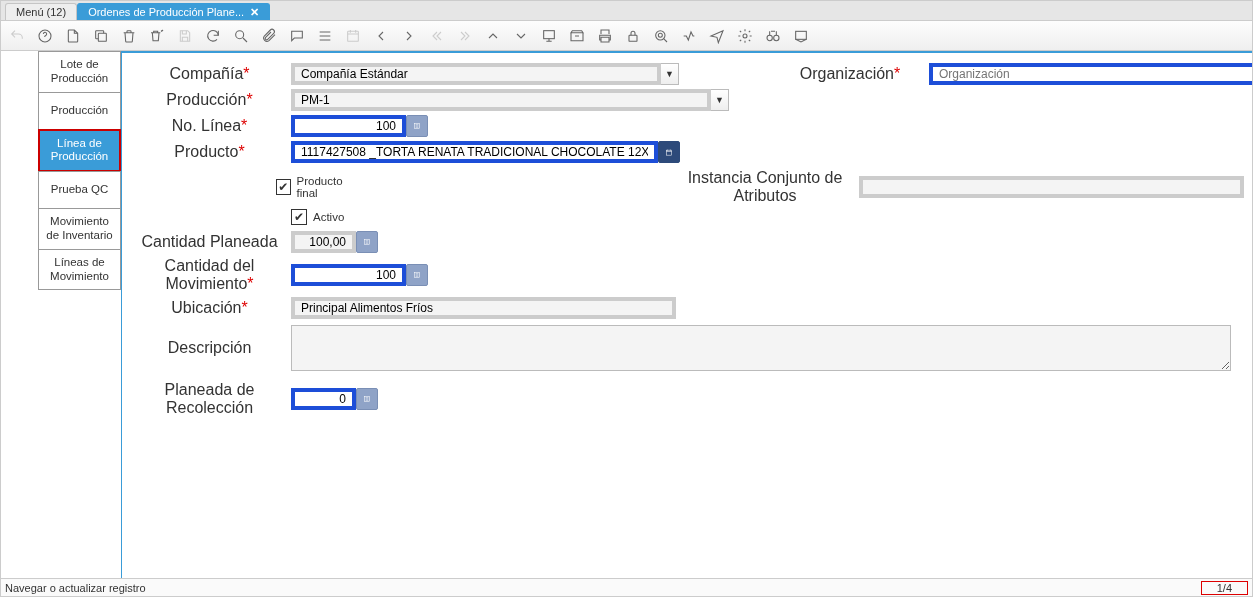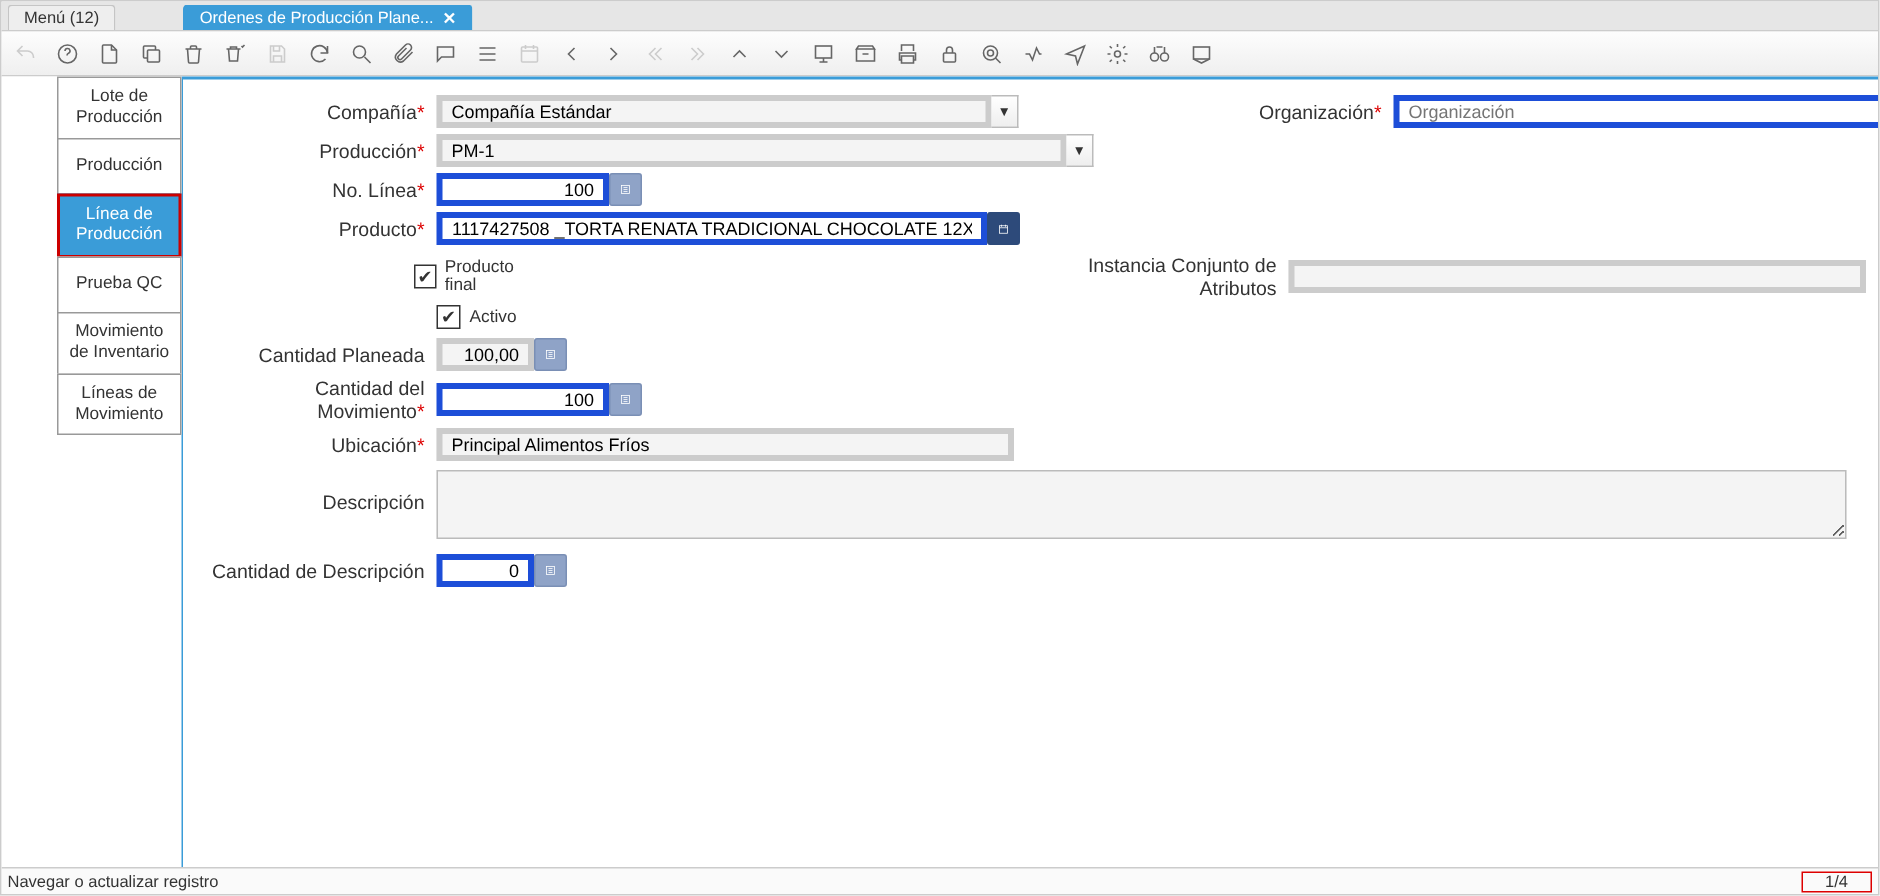--- a/index.html
+++ b/index.html
@@ -18,21 +18,20 @@
   }
 
   
   .top-tabs {
     display: flex;
     align-items: stretch;
     background: #e6e6e6;
     height: 20px;
     border-bottom: 1px solid #ccc;
     padding-left: 4px;
-    gap: 45px;
   }
   .top-tab {
     display: flex;
     align-items: center;
     gap: 6px;
     padding: 0 10px;
     font-size: 11px;
     border: 1px solid #c5c5c5;
     border-bottom: none;
     border-top-left-radius: 3px;
@@ -110,23 +109,23 @@
     align-items: center;
     gap: 30px;
     margin-bottom: 4px;
   }
   .field {
     display: flex;
     align-items: center;
   }
   .label {
     width: 155px;
-    text-align: right;
+    text-align: center;
     padding-right: 8px;
-    font-size: 13px;
+    font-size: 16px;
   }
   .req { color: #d00; }
 
   .control {
     display: flex;
     align-items: stretch;
   }
   .txt-input {
     height: 22px;
     border: 4px solid #1d4ed8;
@@ -510,21 +509,21 @@
       <div class="field" style="align-items:flex-start">
         <div class="label" style="padding-top:14px"><span>Descripción</span></div>
         <div class="control">
           <textarea class="textarea" style=""></textarea>
         </div>
       </div>
     </div>
 
     <div class="row" style="margin-top:10px">
       <div class="field">
-        <div class="label"><span>Cantidad de Descripción</span></div>
+        <div class="label"><span>Planeada de Recolección</span></div>
         <div class="control">
           <input class="txt-input num-input" style="width: 65px;" value="0">
           <button class="mini-btn">
               <svg width="10" height="10" viewBox="0 0 24 24">
                 <rect x="4" y="4" width="16" height="16"></rect>
                 <path d="M8 8h8M8 12h8M8 16h8"></path>
               </svg>
             </button>
         </div>
       </div>

